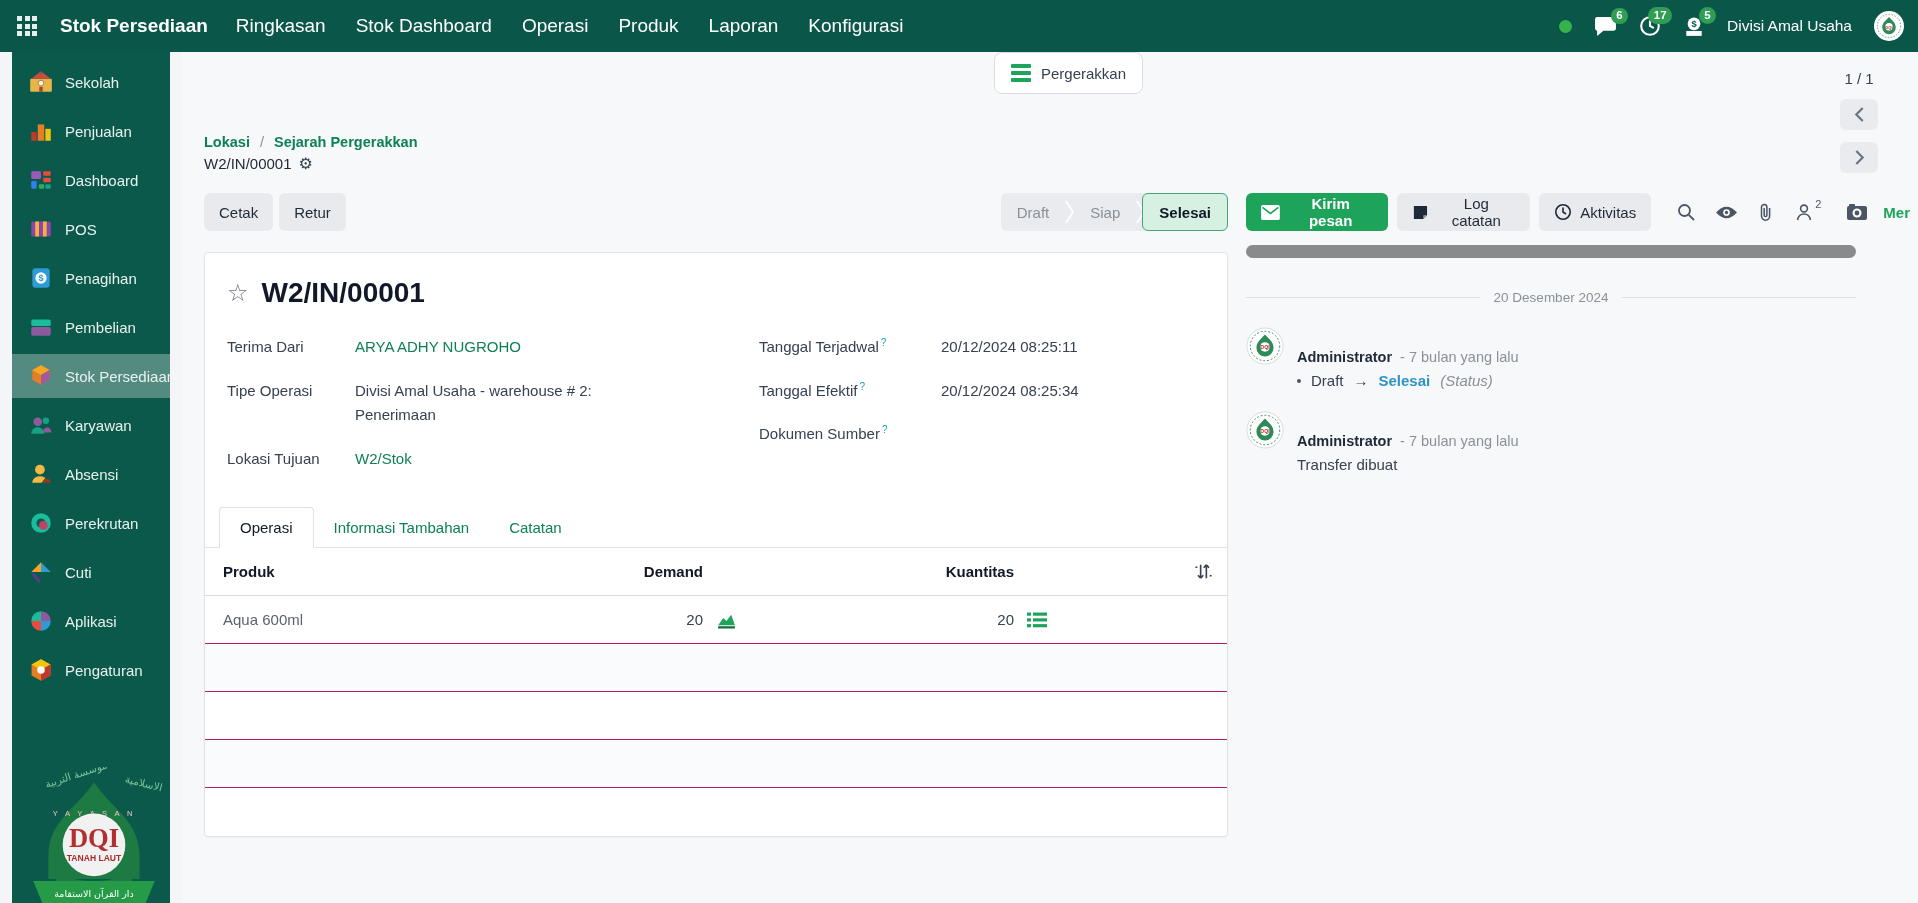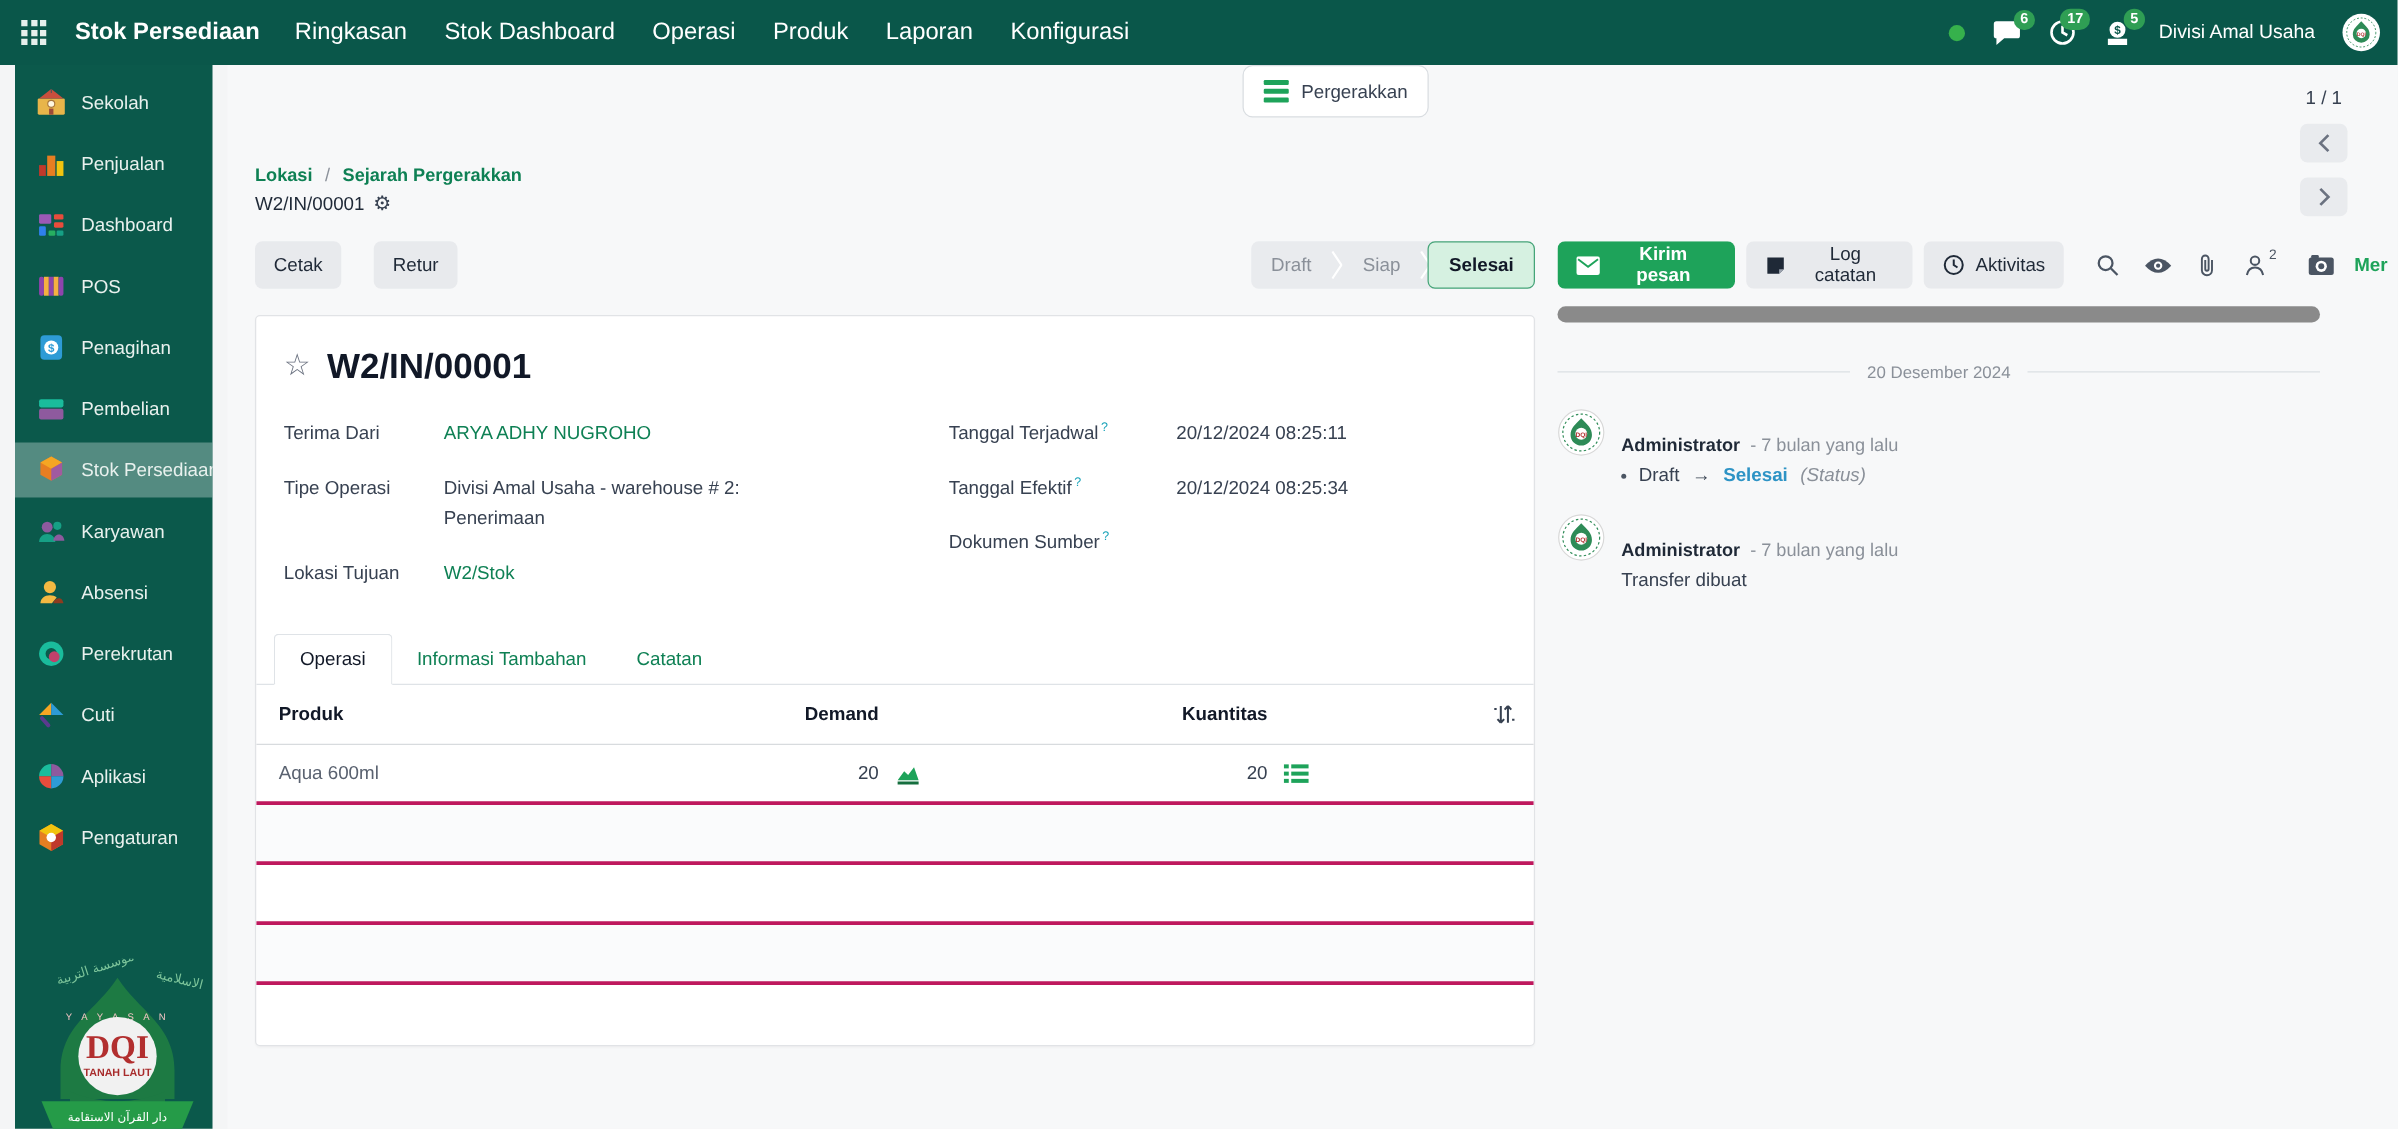--- a/index.html
+++ b/index.html
@@ -48,21 +48,21 @@
   .hamburger { display:flex; flex-direction:column; gap:3px; }
   .hamburger i { width:20px; height:4px; background:#1ea35a; border-radius:1px; display:block; }
 
   .pager { margin-left:auto; display:flex; align-items:center; gap:12px; padding:6px 20px 0 0;flex-direction:column; }
   .pager-value { font-size:15px; color:#374151; }
   .pager-btn { width:38px; height:31px; background:#e9ebee; border:none; border-radius:6px;
     display:flex; align-items:center; justify-content:center; cursor:pointer; }
 
   .control-row { margin-top:20px; display:flex; align-items:center; }
   .control-left { width:1046px; padding-left:22px; display:flex; align-items:center; justify-content:space-between; }
-  .action-buttons { display:flex; gap:26px; }
+  .action-buttons { display:flex; gap:6px; }
   .btn { border:none; border-radius:6px; font-size:15px; font-family:inherit; cursor:pointer;
     height:38px; padding:0 15px; display:flex; align-items:center; gap:8px; }
   .btn-gray { background:#e8eaed; color:#1f2937; }
   .btn-green { background:#1ea35a; color:#fff; font-weight:600; }
 
   .statusbar { display:flex; align-items:center; background:#e9ebee; border-radius:6px; height:38px; }
   .status-step { font-size:15px; color:#8a9099; padding:0 16px; cursor:pointer; white-space:nowrap; }
   .status-sep { display:flex; align-items:center; }
   .status-step.done { background:#d6f1e1; color:#111827; font-weight:700; border:1px solid #46a579;
     border-radius:6px; height:38px; display:flex; align-items:center; margin-left:-3px; }
@@ -102,21 +102,21 @@
   .t-head, .t-row { display:grid;
     grid-template-columns: 280px 200px 46px 265px 46px 1fr 44px;
     align-items:center; height:48px; padding-left:18px; }
   .t-head { border-bottom:1px solid #d8dbde; }
   .th { font-size:15px; font-weight:700; color:#111827; }
   .th.num, .td.num { text-align:right; }
   .td { font-size:15px; color:#5a6270; }
   .td.num { color:#374151; }
   .cell-ico { display:flex; justify-content:center; cursor:pointer; }
   .t-settings { display:flex; justify-content:flex-end; padding-right:14px; cursor:pointer; }
-  .t-row { border-bottom:3px solid #be185d; }
+  .t-row { border-bottom:1px solid #be185d; }
   .t-row.stripe { background:#fafbfc; }
   .t-row:last-child { border-bottom:none; }
 
   
   .chatter { flex:1; margin-left:18px; padding-right:62px; margin-top:-7px; }
   .chat-scrollbar { height:13px; border-radius:7px; background:#8a8a8a; cursor:grab; }
   .date-divider { margin-top:32px; display:flex; align-items:center; gap:14px; }
   .date-divider .line { flex:1; height:1px; background:#dcdfe3; }
   .date-divider .date-text { font-size:13.5px; color:#8a9099; white-space:nowrap; }
   .message { display:flex; gap:13px; margin-top:22px; }

